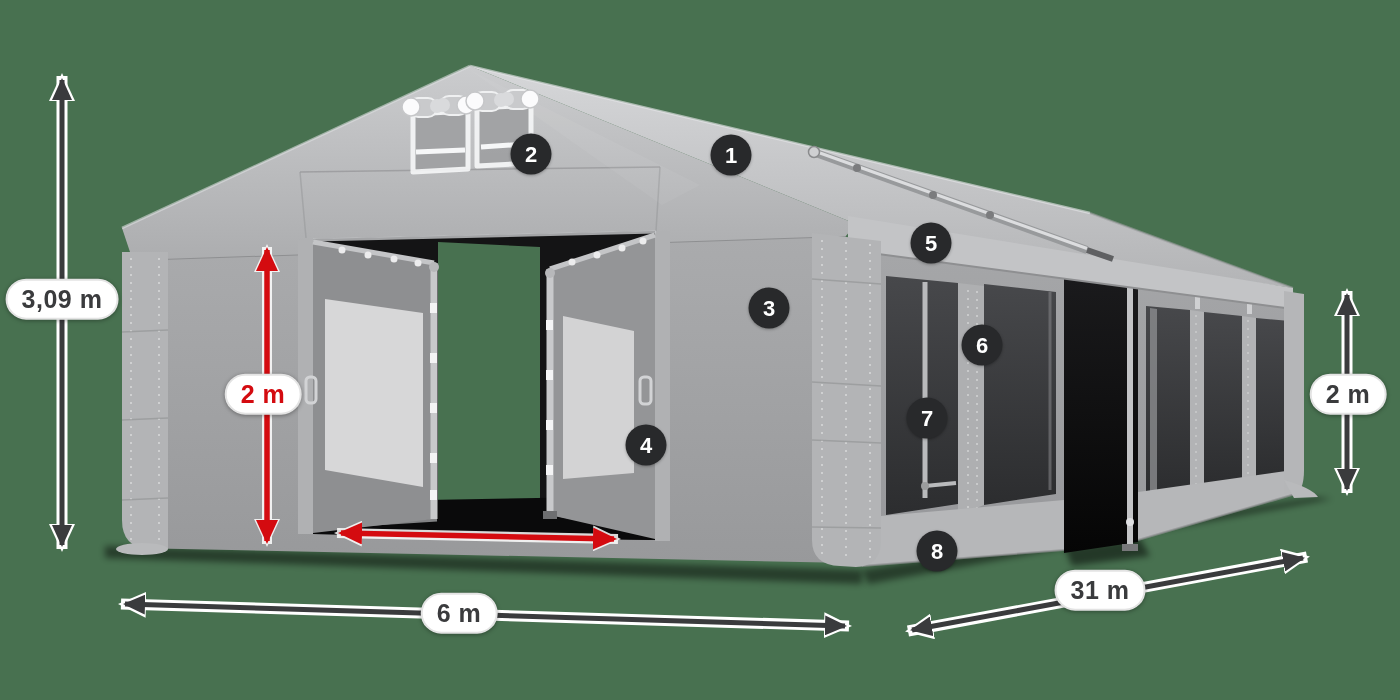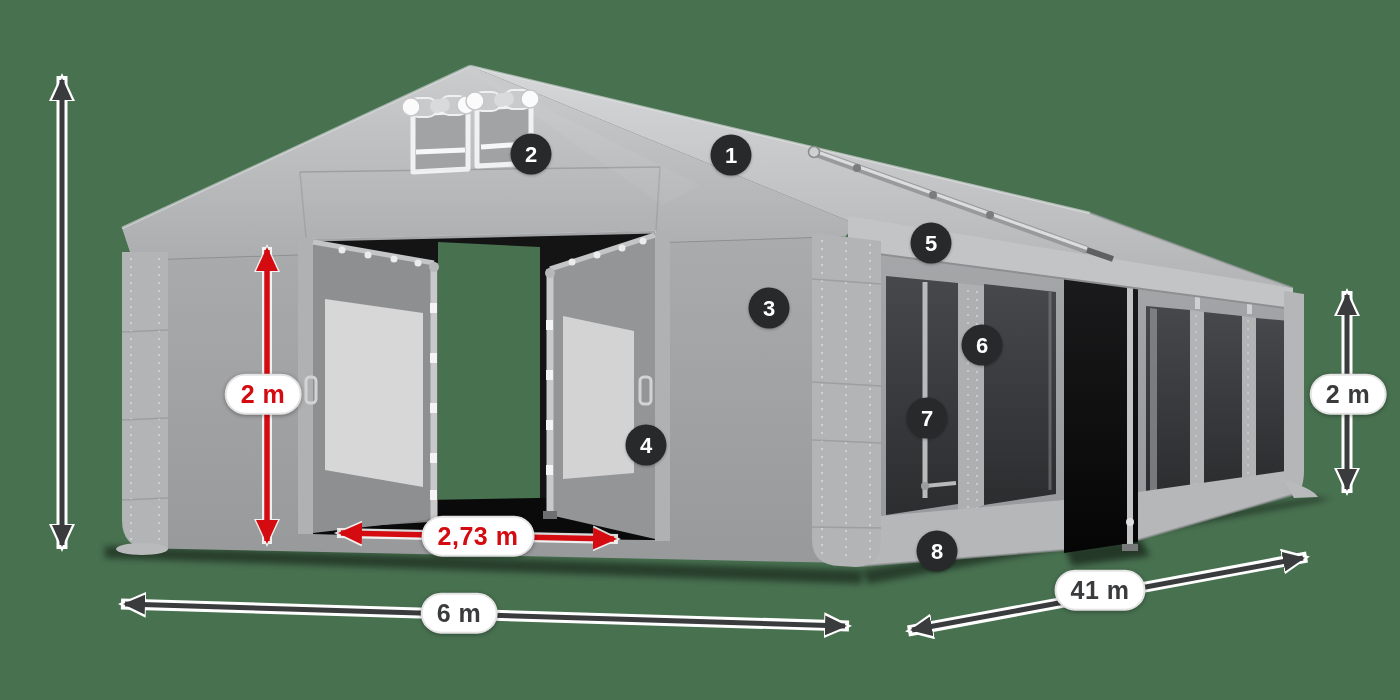--- a/index.html
+++ b/index.html
@@ -272,24 +272,24 @@
         <line x1="267" y1="247" x2="267" y2="544" stroke="#ffffff" stroke-width="10" opacity="0.85" marker-start="url(#aw)" marker-end="url(#aw)"></line>
         <line x1="267" y1="250" x2="267" y2="541" stroke="#d40b10" stroke-width="5.5" marker-start="url(#ar)" marker-end="url(#ar)"></line>
       </g>
       <g>
         <line x1="337" y1="533" x2="618" y2="539" stroke="#ffffff" stroke-width="10" opacity="0.85" marker-start="url(#aw)" marker-end="url(#aw)"></line>
         <line x1="341" y1="533" x2="614" y2="539" stroke="#d40b10" stroke-width="5.5" marker-start="url(#ar)" marker-end="url(#ar)"></line>
       </g>
     </g>
   </svg>
 
+  <div class="pill pos-total-height">3,09 m</div>
   <div class="pill red pos-entrance-height">2 m</div>
-  <div class="pill red pos-entrance-width">2,73 m</div>
   <div class="pill pos-width">6 m</div>
-  <div class="pill pos-length">41 m</div>
+  <div class="pill pos-length">31 m</div>
   <div class="pill pos-side-height">2 m</div>
 
   <div class="badge pos-b1">1</div>
   <div class="badge pos-b2">2</div>
   <div class="badge pos-b3">3</div>
   <div class="badge pos-b4">4</div>
   <div class="badge pos-b5">5</div>
   <div class="badge pos-b6">6</div>
   <div class="badge pos-b7">7</div>
   <div class="badge pos-b8">8</div>

